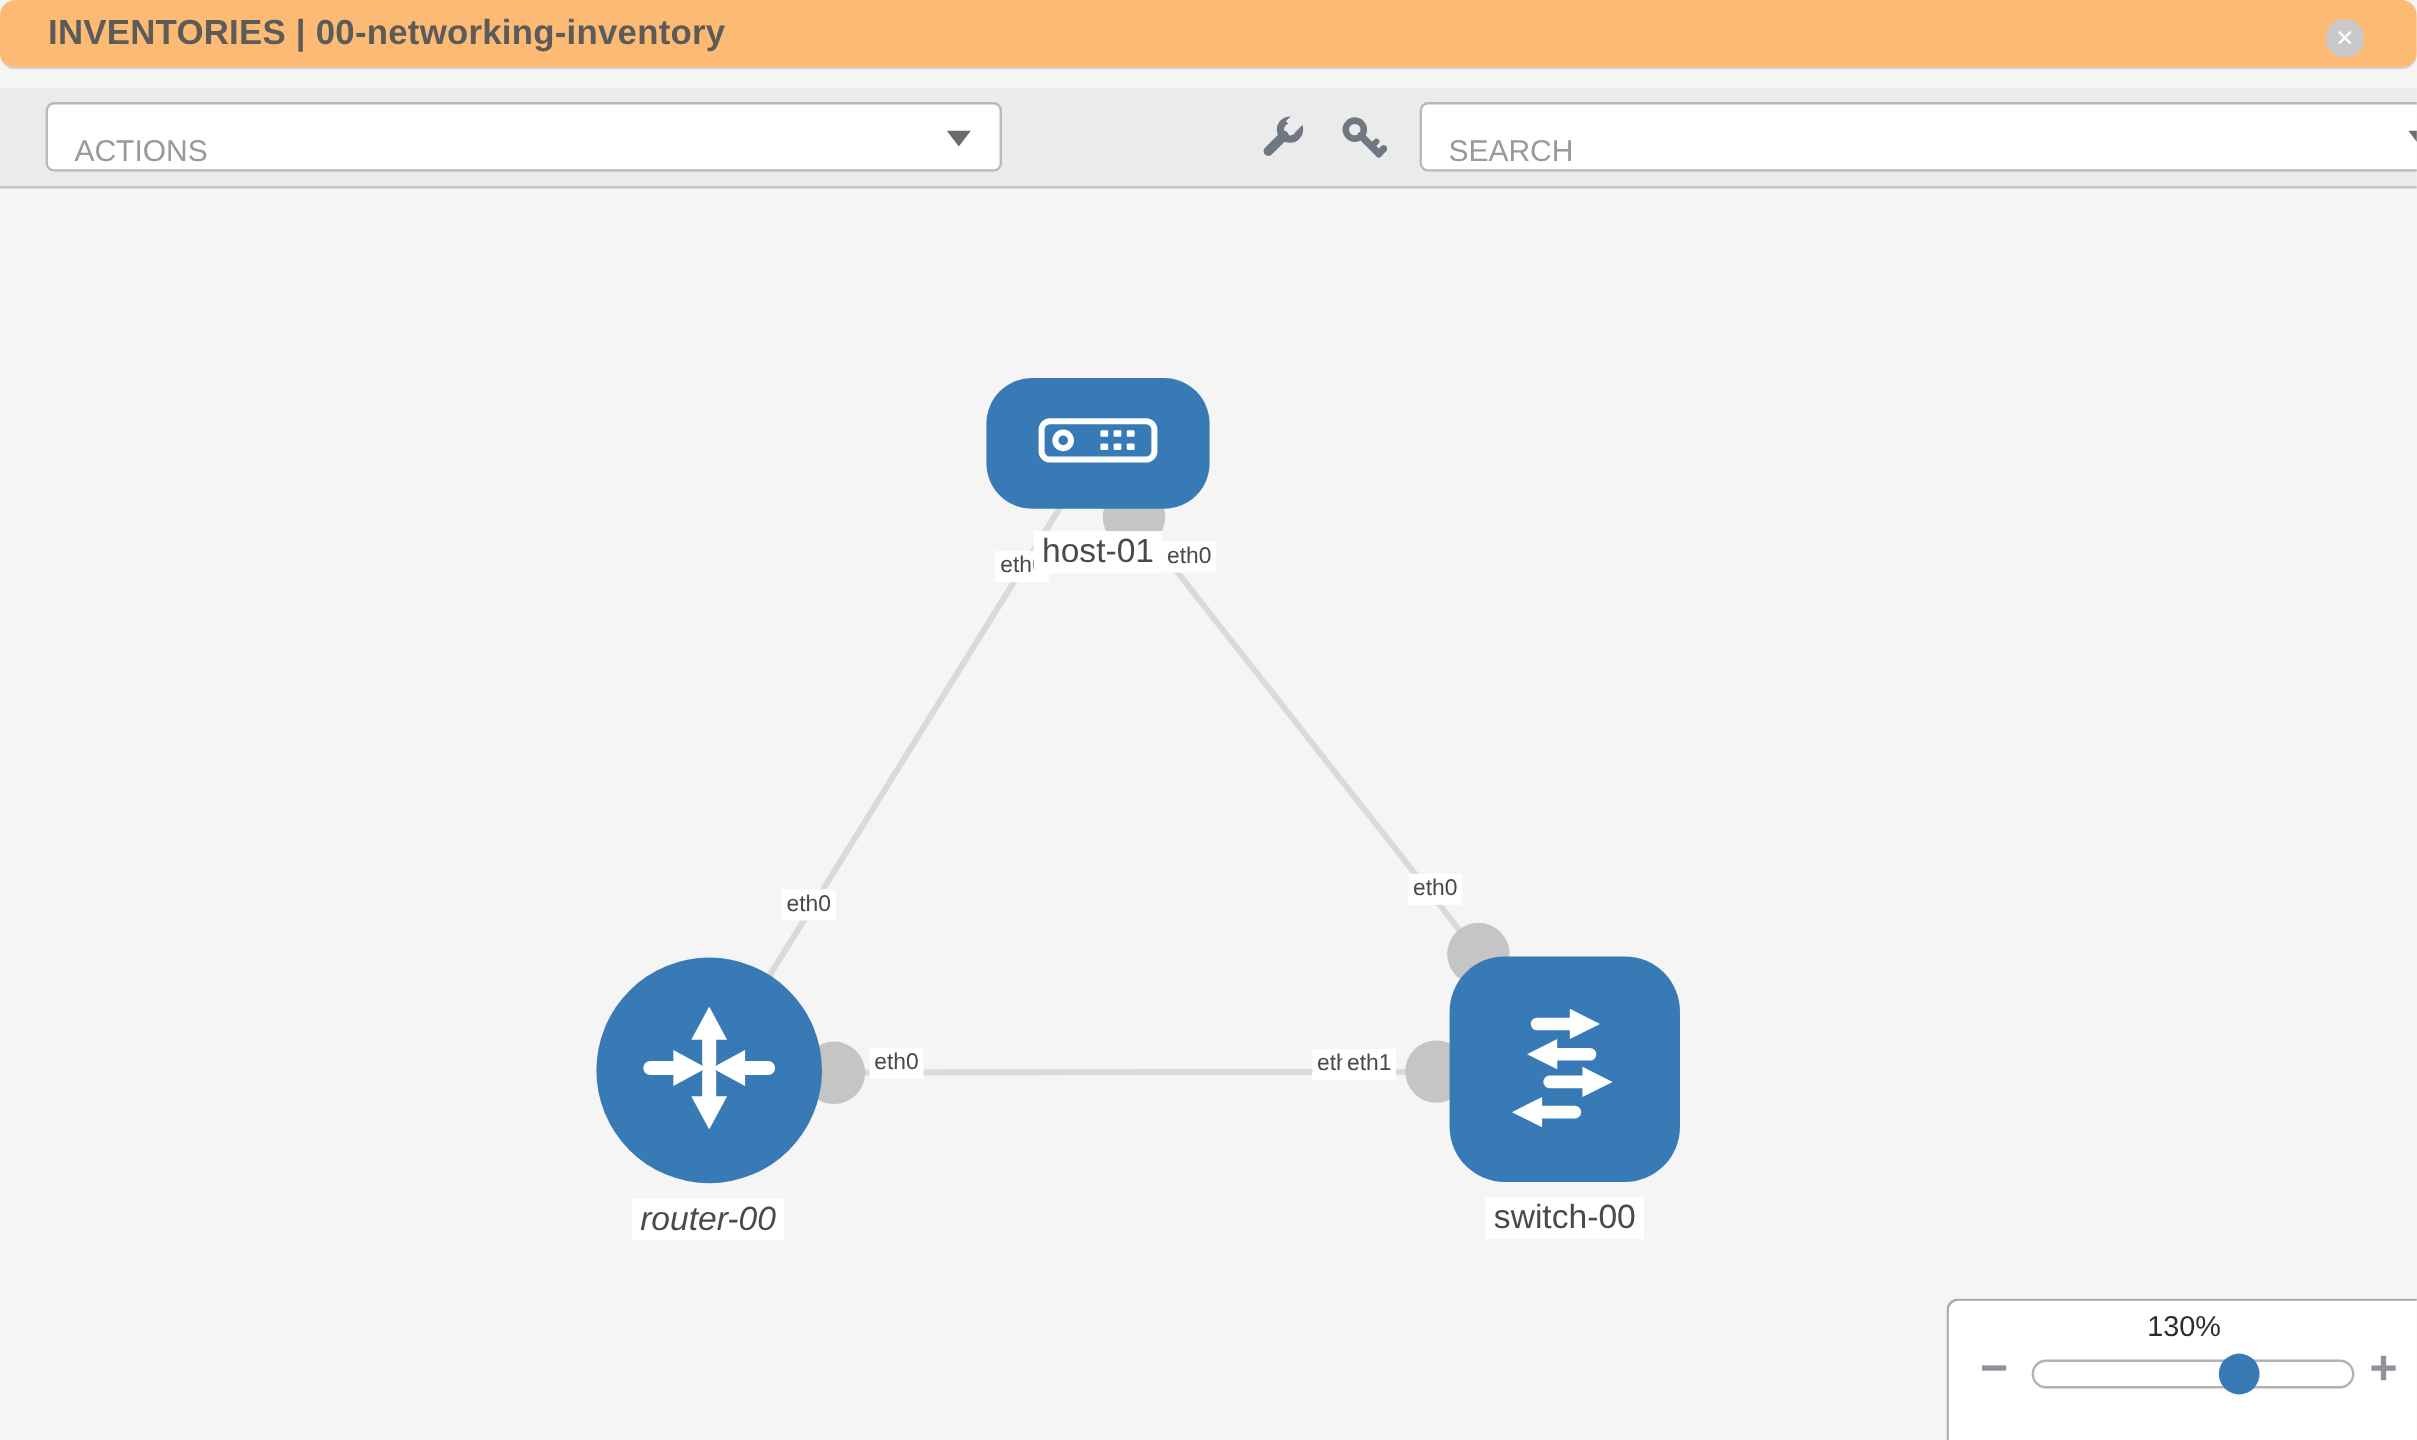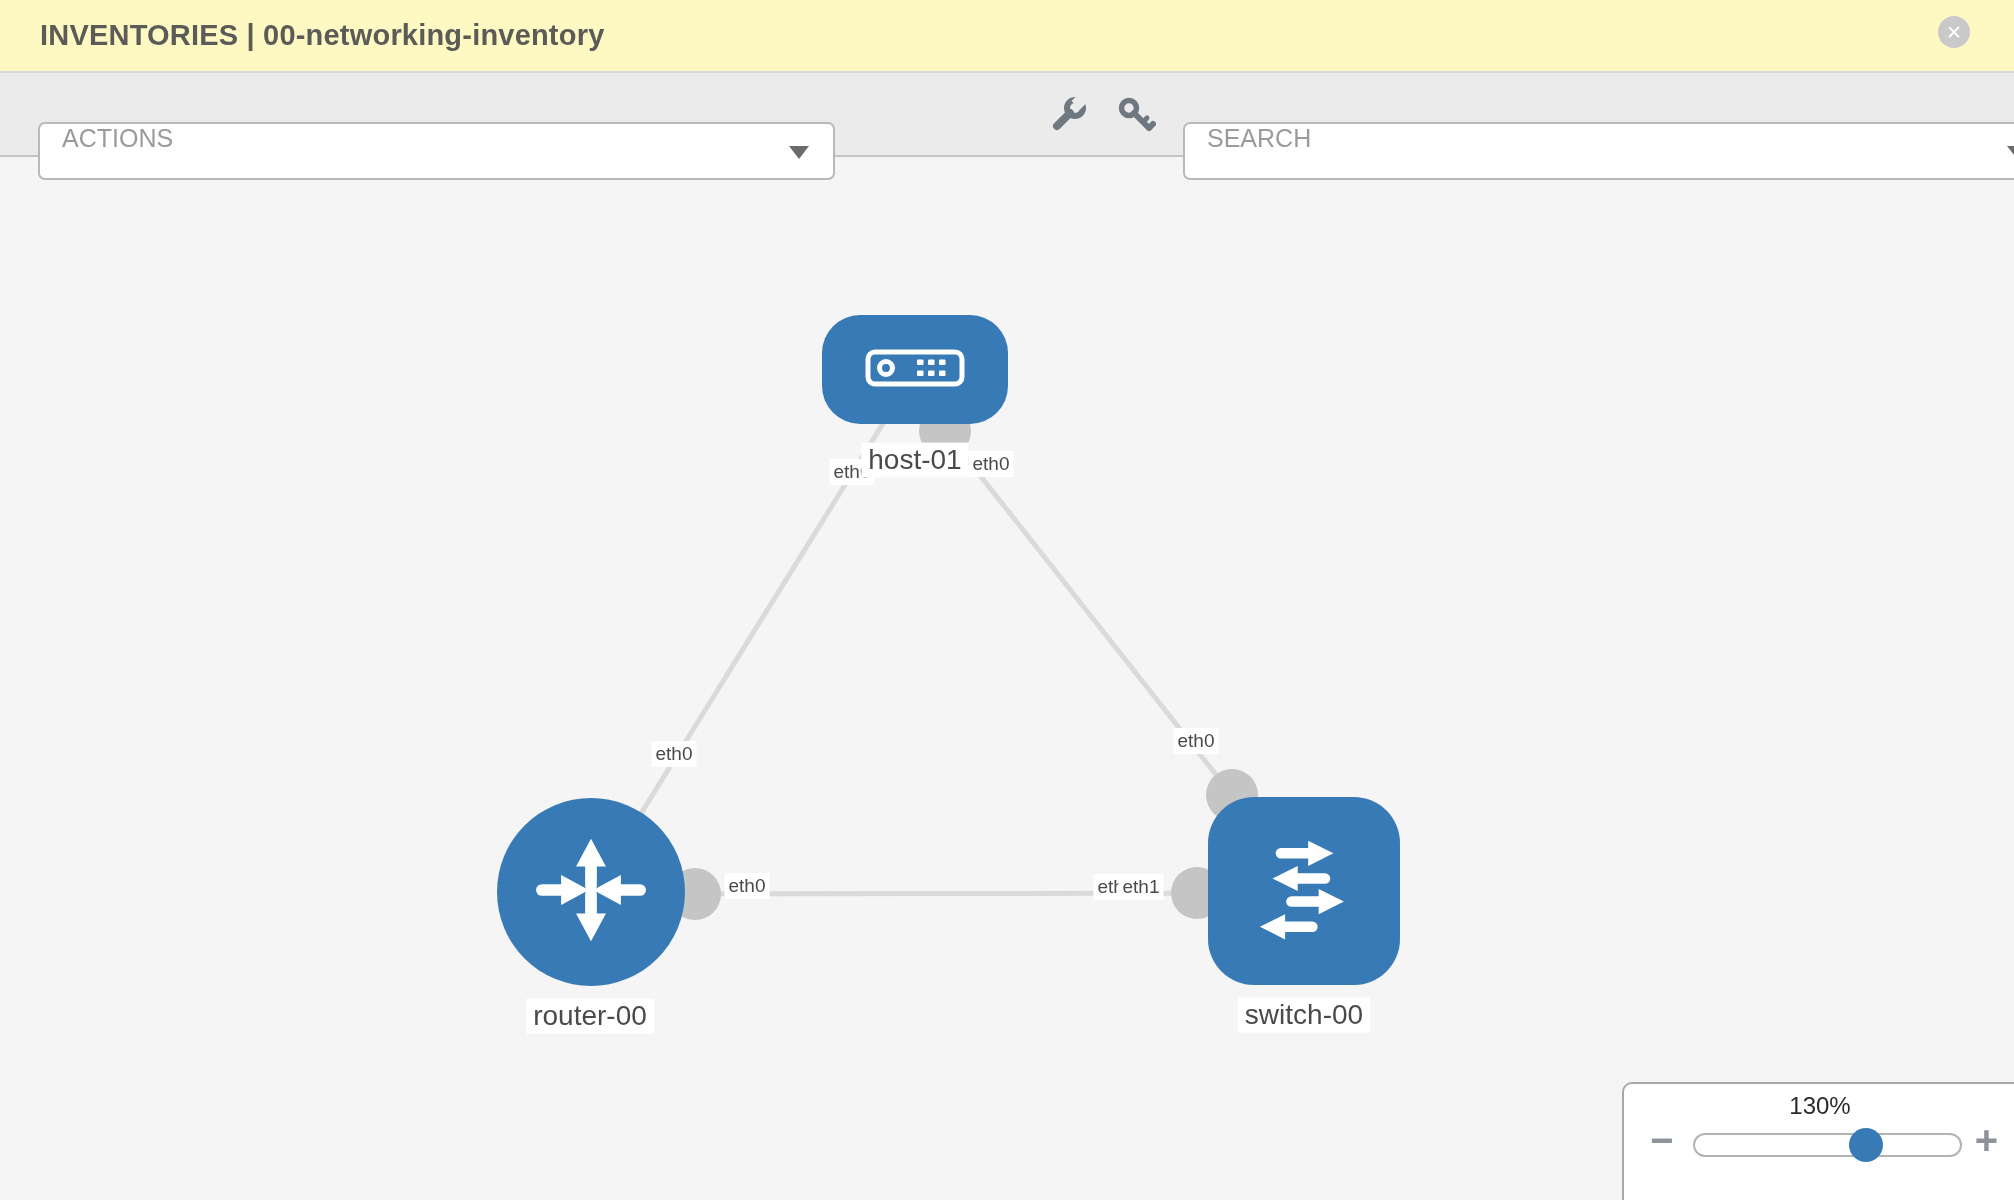--- a/index.html
+++ b/index.html
@@ -1,32 +1,32 @@
 <!DOCTYPE html>
 <html><head>
 <meta charset="utf-8">
 <style>
   * { margin:0; padding:0; box-sizing:border-box; }
   html,body { width:2014px; height:1200px; }
   body { font-family:"Liberation Sans","DejaVu Sans",sans-serif; background:#f5f5f6; }
   .app { position:relative; width:2014px; height:1200px; overflow:hidden; background:#f5f5f6; }
 
   
-  .titlebar { position:absolute; top:0; left:0; right:0; height:73px; background:#fef9c3;
-              border-bottom:2px solid #d6d6d6; display:flex; align-items:center; padding:0 40px; }
+  .titlebar { position:absolute; top:0; left:0; right:0; height:58px; background:#fdba74;
+              border-bottom:2px solid #d6d6d6; display:flex; align-items:center; padding:0 40px;border-radius:13px; }
   .title { font-size:29px; font-weight:bold; color:#5b5b57; letter-spacing:0.2px; }
   .close-btn { position:absolute; right:44px; top:16px; width:32px; height:32px; border-radius:50%;
                background:#c9c9c9; color:#ffffff; display:flex; align-items:center; justify-content:center;
                font-size:19px; font-weight:bold; cursor:pointer; }
 
   
   .toolbar { position:absolute; top:73px; left:0; right:0; height:84px; background:#ebebeb;
              border-bottom:2px solid #c4c4c4; }
   .select { position:absolute; top:12px; height:58px; background:#ffffff; border:2px solid #b9b9b9;
-            border-radius:7px; display:flex; align-items:flex-start; padding:0 22px; cursor:pointer;margin-top:37px; }
+            border-radius:7px; display:flex; align-items:flex-end; padding:0 22px; cursor:pointer; }
   .select-actions { left:38px;  width:797px; }
   .select-search  { left:1183px; width:870px; }
   .select .lbl { font-size:25px; color:#9a9a9a; }
   .caret { position:absolute; right:24px; top:22px; width:0; height:0;
            border-left:10px solid transparent; border-right:10px solid transparent;
            border-top:13px solid #6b6b6b; }
   .tool-icon { position:absolute; top:22px; width:40px; height:40px; cursor:pointer; }
   .tool-icon.wrench { left:1048px; }
   .tool-icon.key    { left:1116px; }
 
@@ -160,21 +160,21 @@
 
     <div class="chip" style="left:852px; top:313px;">eth0</div>
     <div class="chip" style="left:991px; top:305px;">eth0</div>
     <div class="chip" style="left:674px; top:595px;">eth0</div>
     <div class="chip" style="left:1196px; top:582px;">eth0</div>
     <div class="chip" style="left:747px; top:727px;">eth0</div>
     <div class="chip" style="left:1116px; top:728px;">eth0</div>
     <div class="chip over" style="left:1141px; top:728px;">eth1</div>
 
     <div class="name" style="left:915px; top:301px;">host-01</div>
-    <div class="name" style="left:590px; top:857px;">router-00</div>
+    <div class="name" style="left:590px; top:857px;font-style:italic;">router-00</div>
     <div class="name" style="left:1304px; top:856px;">switch-00</div>
   </div>
 
   <div class="zoom-panel">
     <div class="zoom-value">130%</div>
     <div class="zoom-minus">−</div>
     <div class="zoom-track">
       <div class="zoom-thumb"></div>
     </div>
     <div class="zoom-plus">+</div>

